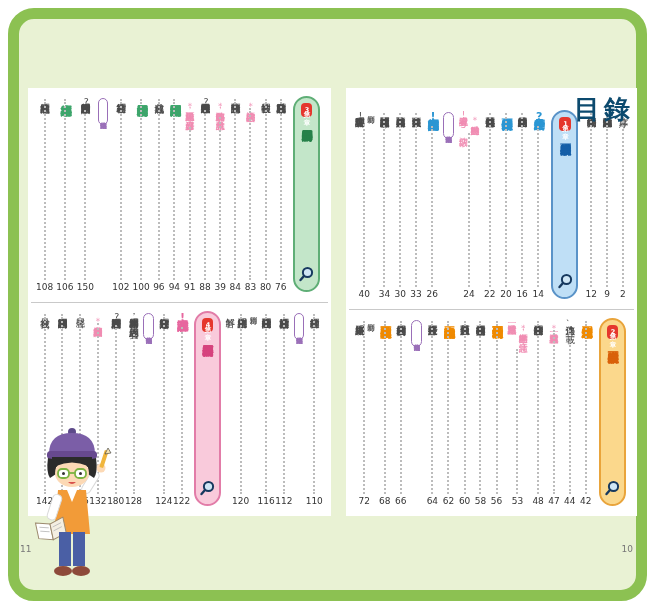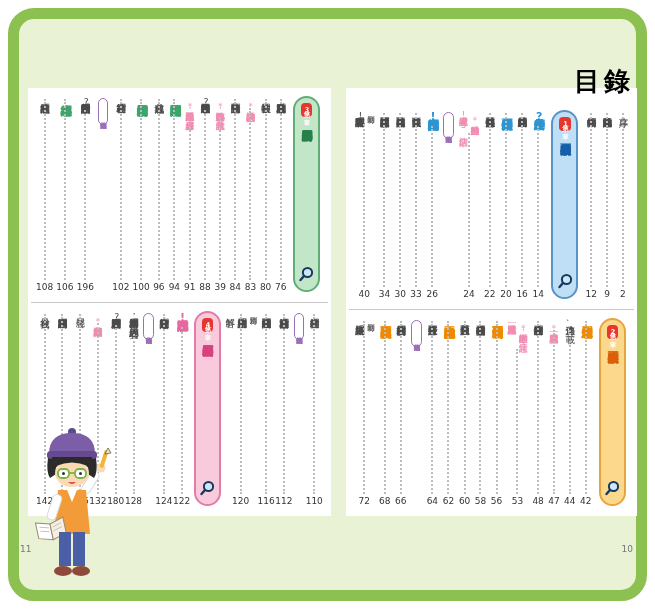--- a/index.html
+++ b/index.html
@@ -32,22 +32,22 @@
     font-size:6.5px;font-weight:bold;padding:3px 2px;border-radius:4px;line-height:1.1;}
   .chap-title{writing-mode:vertical-rl;text-orientation:upright;font-weight:bold;font-size:11px;
     margin-top:4px;line-height:1.05;}
   .chap-glass{margin-top:auto;}
   .c1{background:#bfdff6;border:2px solid #5a93c8;}.c1 .chap-title{color:#155fa8;}
   .c2{background:#fbd88c;border:2px solid #e9a43b;}.c2 .chap-title{color:#d9610a;}
   .c3{background:#c3e6c9;border:2px solid #5fae76;}.c3 .chap-title{color:#27814a;}
   .c4{background:#f9cadb;border:2px solid #e27ca8;}.c4 .chap-title{color:#d6437e;}
   .badge{border:1.5px solid #9a6fb8;border-radius:6px;padding:3px 1px;margin-top:2px;background:#ffffff;}
   .badge .vt{font-size:6.5px;color:#9a6fb8;line-height:1.05;}
-  .page-title{position:absolute;left:574px;top:64px;font-size:26px;font-weight:bold;
-    color:#000000;letter-spacing:4px;}
+  .page-title{position:absolute;left:574px;top:92px;font-size:26px;font-weight:bold;
+    color:#0c4a6e;letter-spacing:4px;}
   .corner{position:absolute;top:544px;font-size:9px;color:#777777;}
   .corner-left{left:20px;}
   .corner-right{right:22px;}
   .mascot{position:absolute;left:26px;top:424px;}
 </style>
 </head>
 <body>
 
 <div class="stage">
   <div class="frame"></div>
@@ -140,21 +140,21 @@
           <div class="pnum">102</div>
         </div>
         <div class="toc-col">
           <div class="badge"><span class="vt">偽坑薩頻道特別指南</span></div>
         </div>
         <div class="toc-col">
           <div class="lines">
             <span class="vt s-n">遇到網路霸凌的時候該怎麼辦?</span>
           </div>
           <div class="leader"></div>
-          <div class="pnum">196</div>
+          <div class="pnum">150</div>
         </div>
         <div class="toc-col">
           <div class="lines">
             <span class="vt s-h3">小心網路成癮</span>
           </div>
           <div class="leader"></div>
           <div class="pnum">106</div>
         </div>
         <div class="toc-col">
           <div class="lines">

